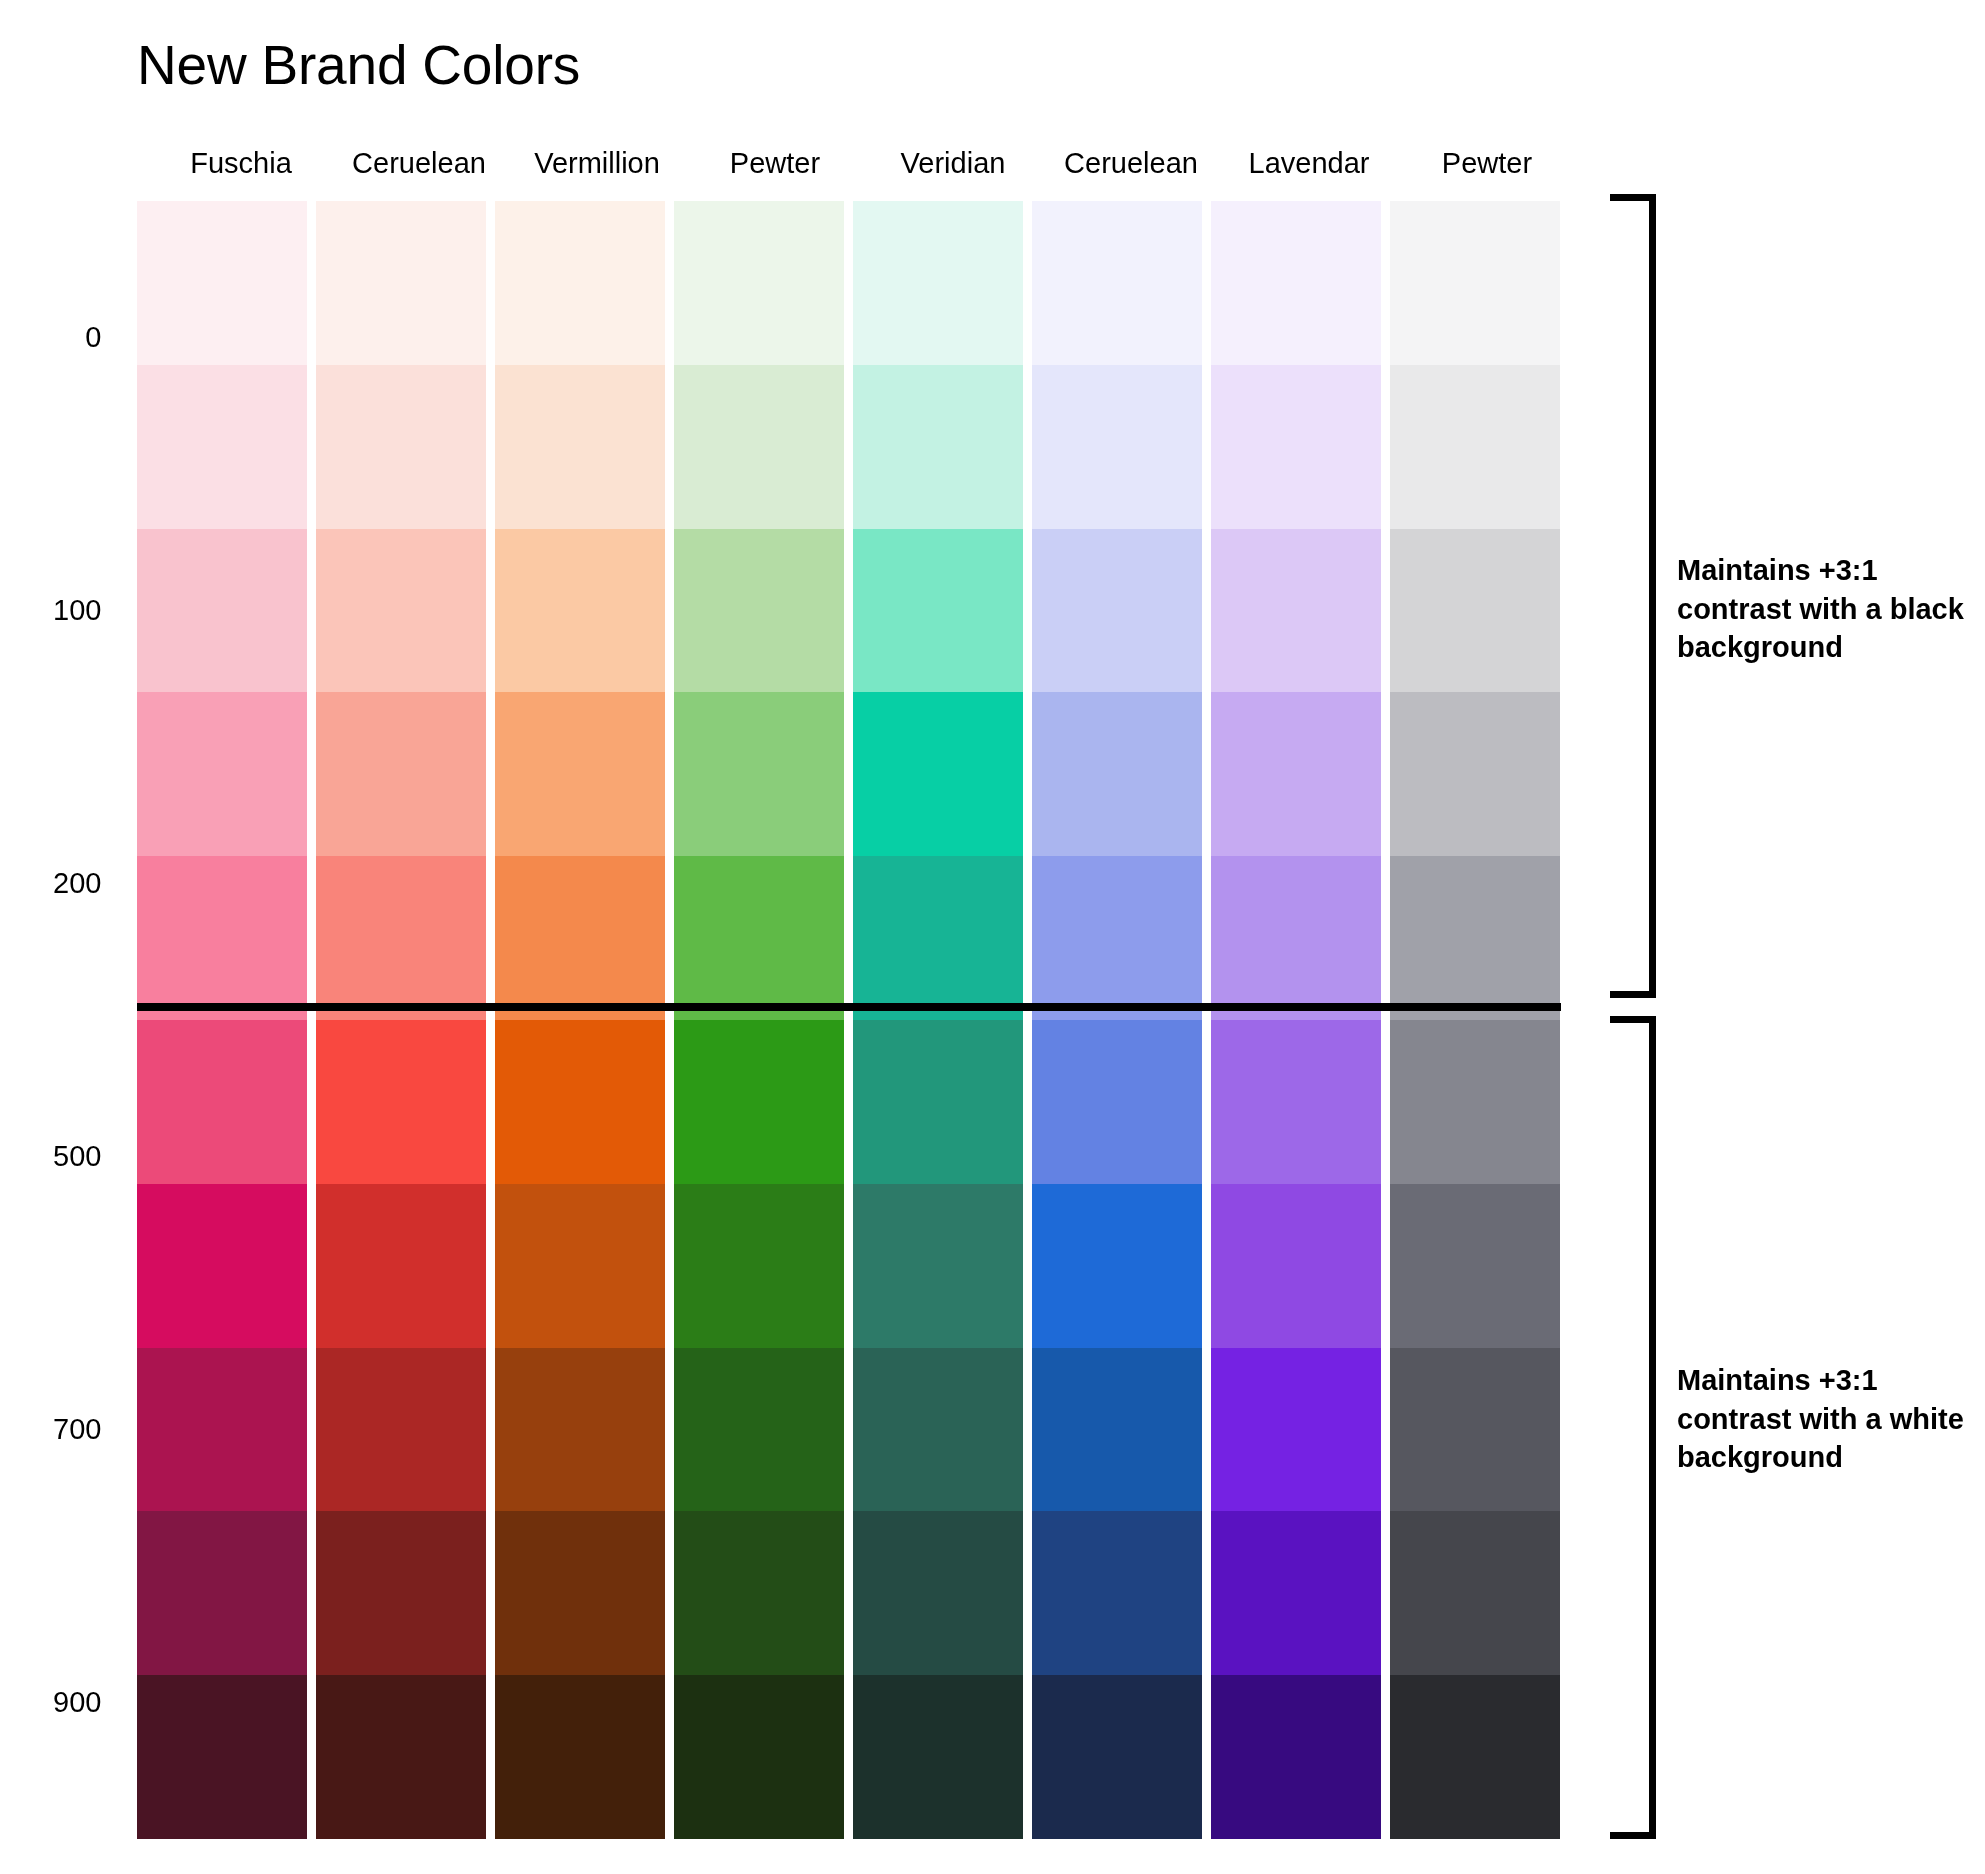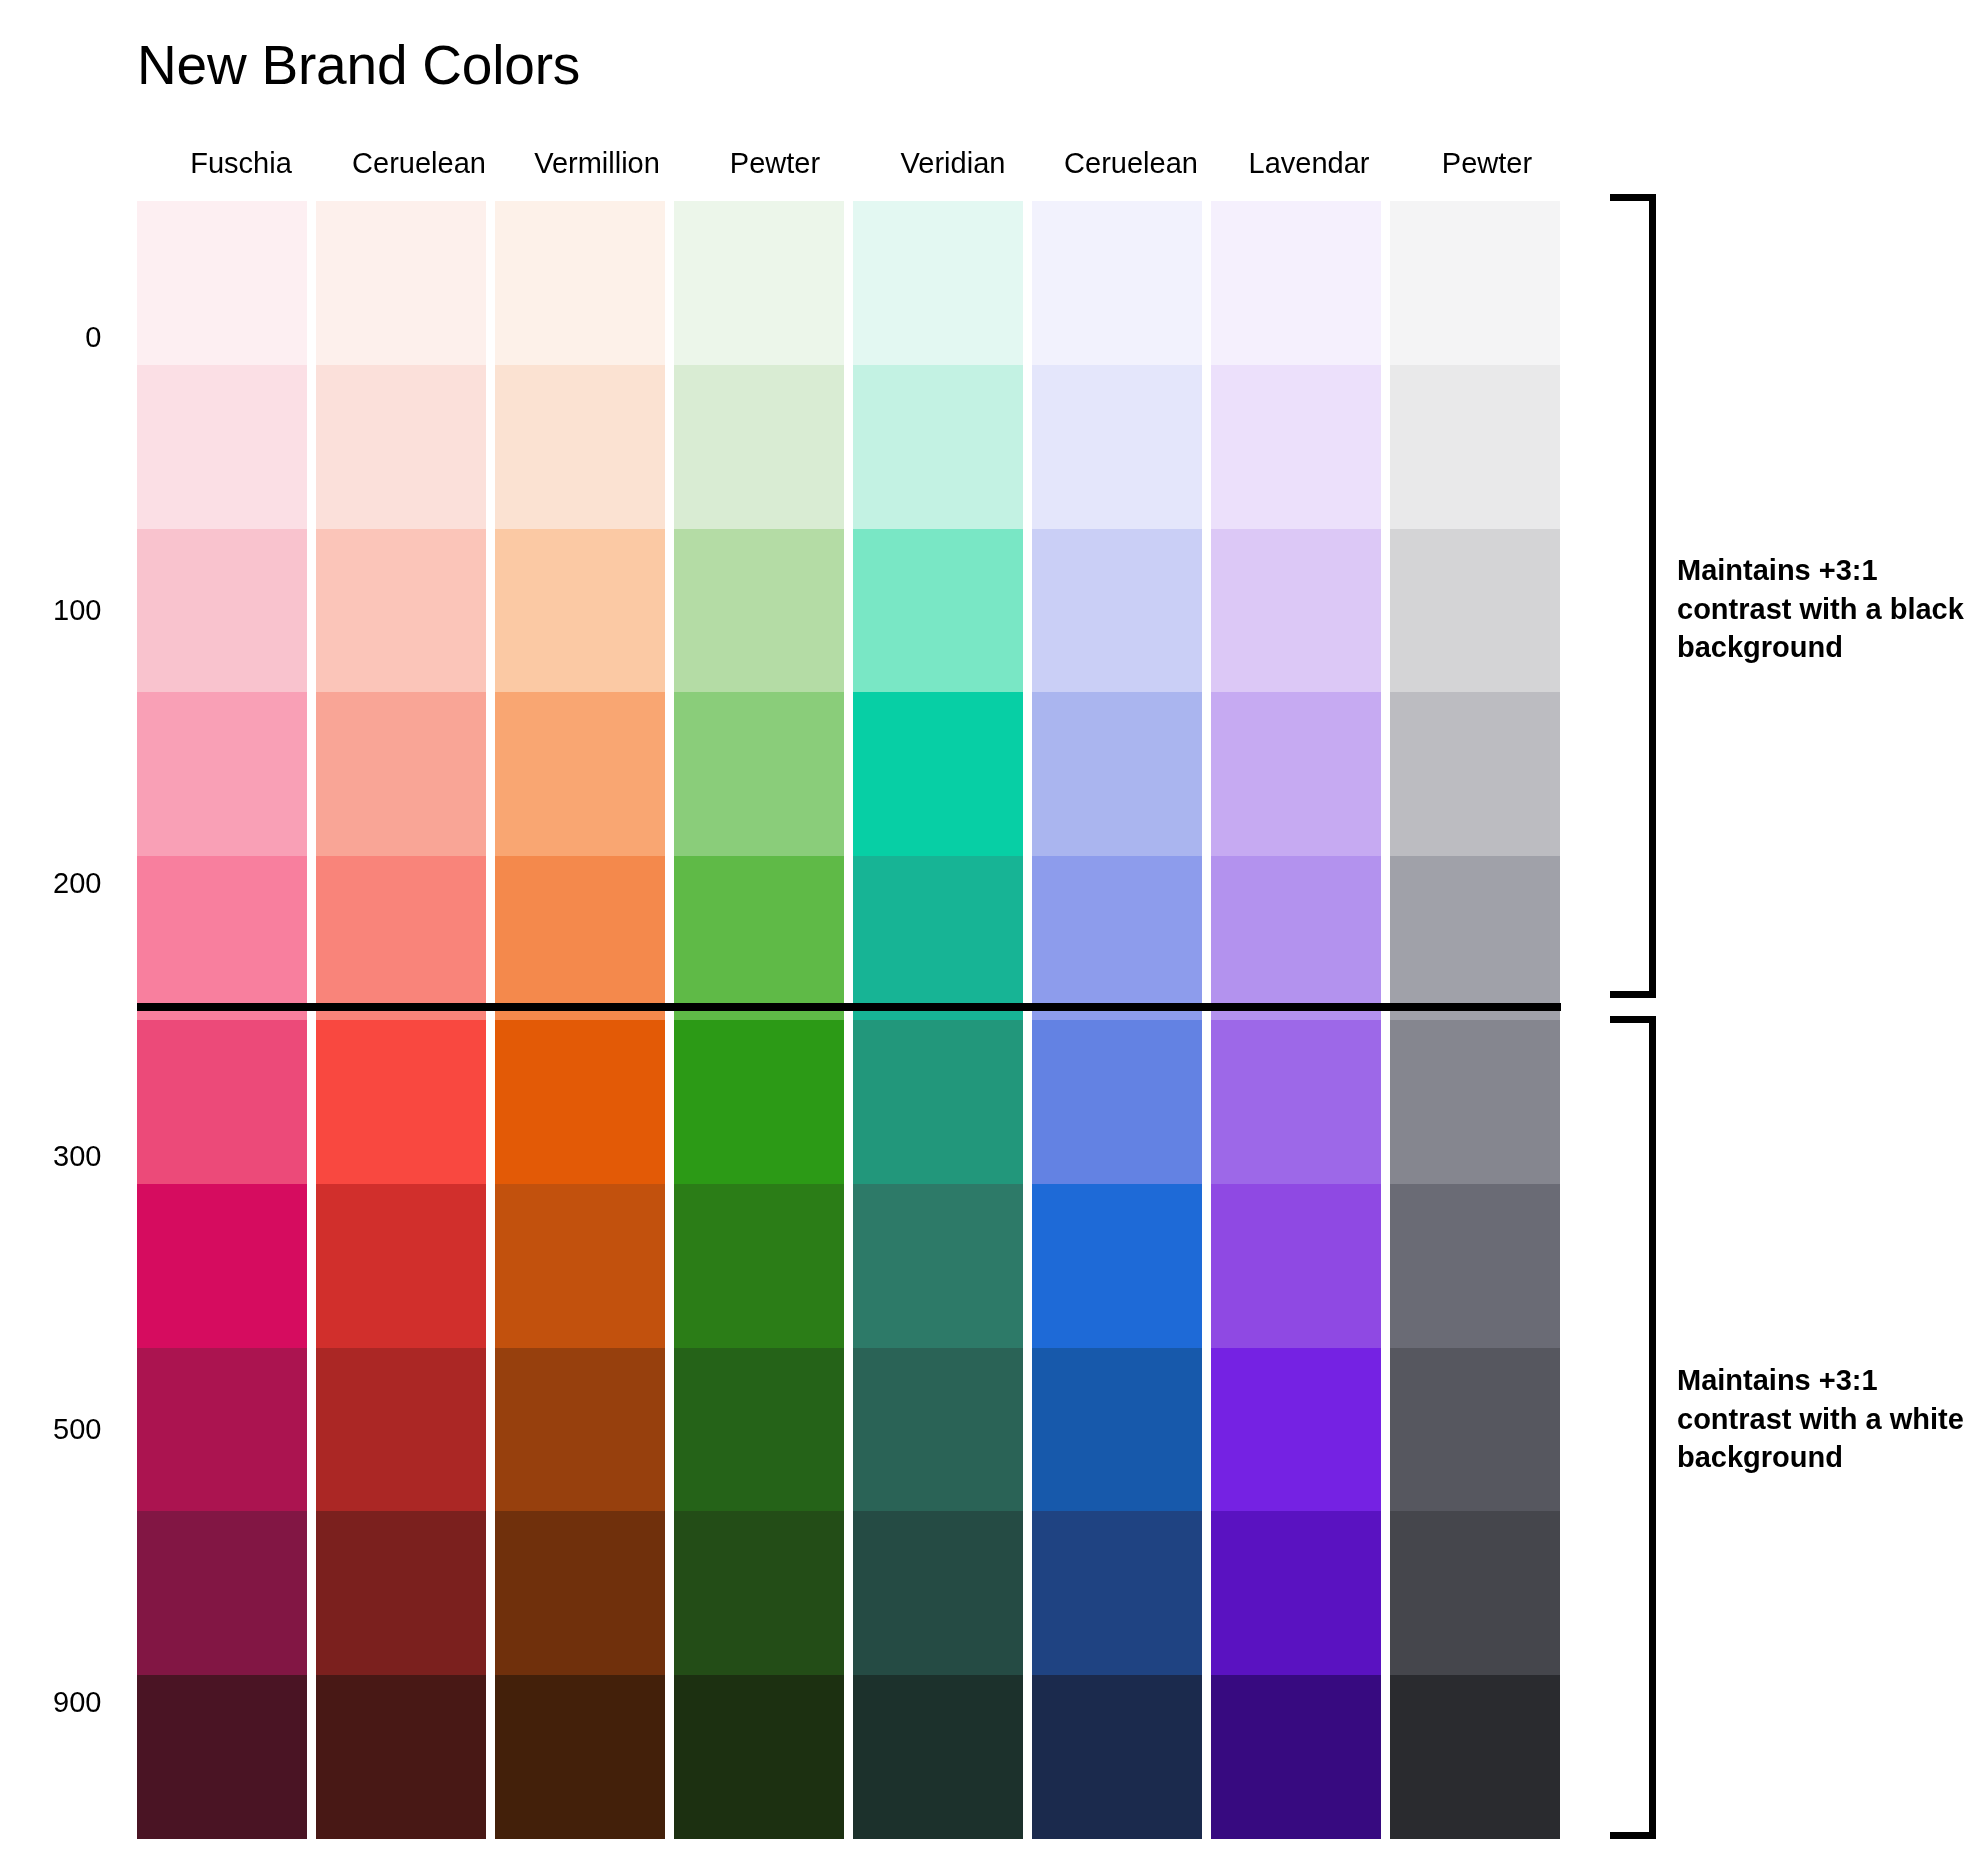--- a/index.html
+++ b/index.html
@@ -138,22 +138,22 @@
     <div class="col-header">Veridian</div>
     <div class="col-header">Ceruelean</div>
     <div class="col-header">Lavendar</div>
     <div class="col-header">Pewter</div>
   </div>
 
 <div id="row-labels">
     <div class="row-label">0</div>
     <div class="row-label">100</div>
     <div class="row-label">200</div>
-    <div class="row-label">300</div>
     <div class="row-label">500</div>
+    <div class="row-label">700</div>
     <div class="row-label">900</div>
   </div>
 
 <div id="palette">
     <div class="swatch-col" style="left: 0px; width: 170px;">
       <div class="swatch" title="Fuschia 0 #fdeff2" style="background: rgb(253, 239, 242);"></div>
       <div class="swatch" title="Fuschia 100 #fbdfe5" style="background: rgb(251, 223, 229);"></div>
       <div class="swatch" title="Fuschia 200 #f9c3ce" style="background: rgb(249, 195, 206);"></div>
       <div class="swatch" title="Fuschia 300 #f9a0b6" style="background: rgb(249, 160, 182);"></div>
       <div class="swatch" title="Fuschia 400 #f87f9e" style="background: rgb(248, 127, 158);"></div>

